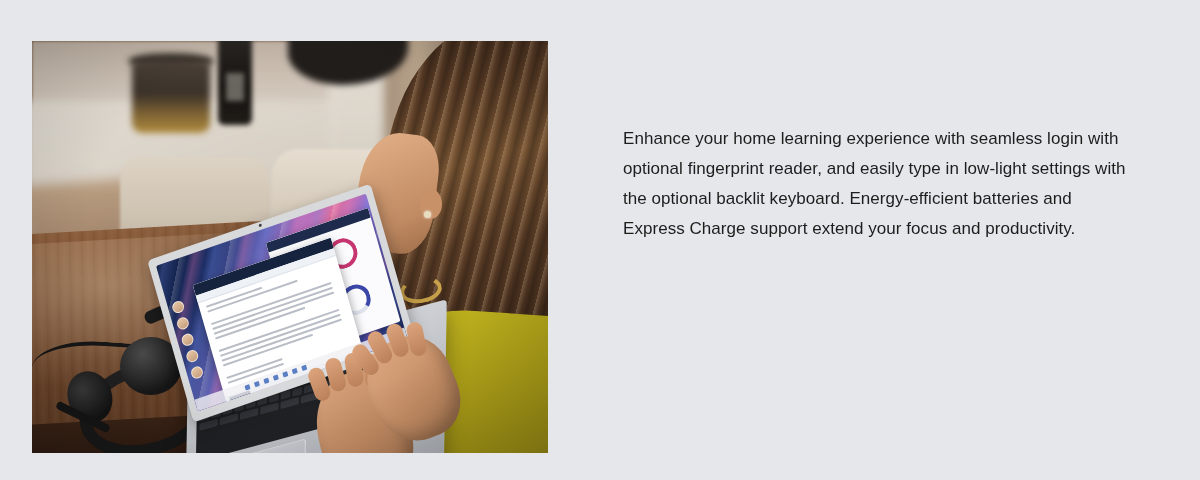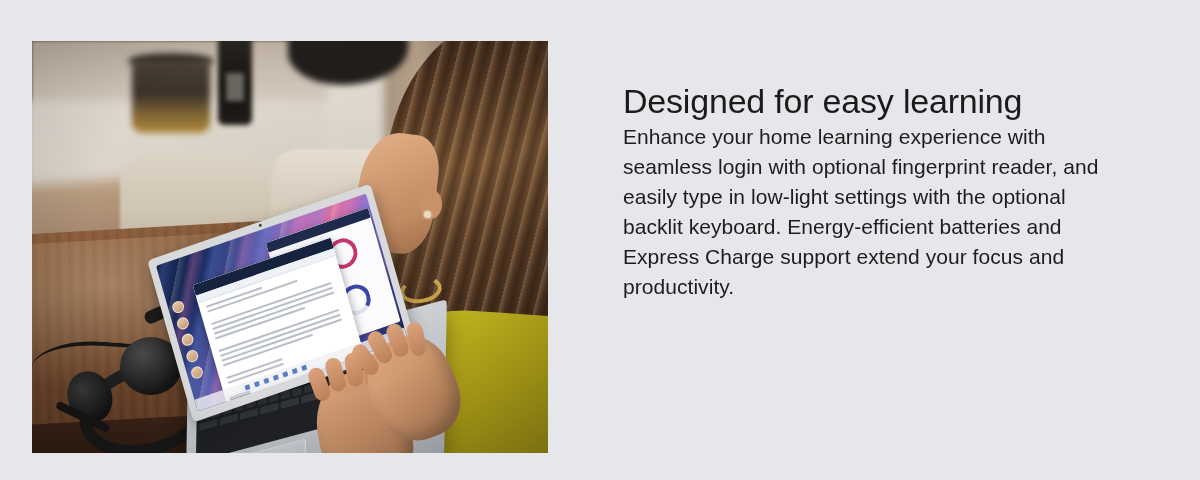--- a/index.html
+++ b/index.html
@@ -503,21 +503,22 @@
   }
   .headline {
     font-size: 34px;
     font-weight: 400;
     line-height: 42px;
     color: #1b1b1b;
     letter-spacing: -.2px;
     white-space: nowrap;
   }
   .bodycopy {
-    font-size: 21px;
+    margin-top: 44px;
+    font-size: 17px;
     line-height: 30px;
     font-weight: 400;
     color: #1d1d1d;
     letter-spacing: .05px;
     width: 508px;
   }
 </style>
 </head>
 <body>
 
@@ -730,17 +731,16 @@
         <div class="finger" style="left:20px; top:-16px; transform:rotate(-6deg)"></div>
         <div class="finger" style="left:39px; top:-16px; transform:rotate(2deg)"></div>
         <div class="finger" style="left:57px; top:-10px; transform:rotate(10deg)"></div>
       </div>
 
       <div class="vignette"></div>
     </div>
   </div>
 
   <div class="copy">
-    <h1 class="headline">Designed for easy learning</h1>
     <p class="bodycopy">Enhance your home learning experience with seamless login with optional fingerprint reader, and easily type in low-light settings with the optional backlit keyboard. Energy-efficient batteries and Express Charge support extend your focus and productivity.</p>
   </div>
 
 </div>
 
 </body></html>

